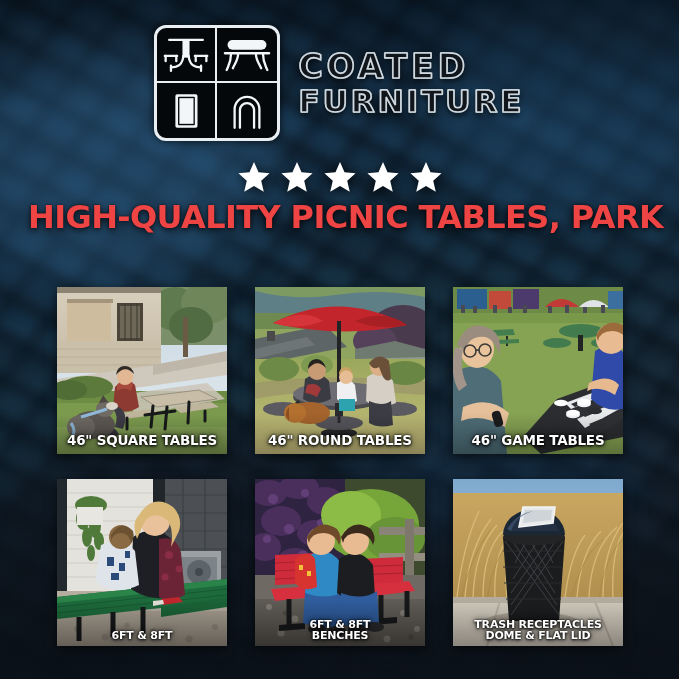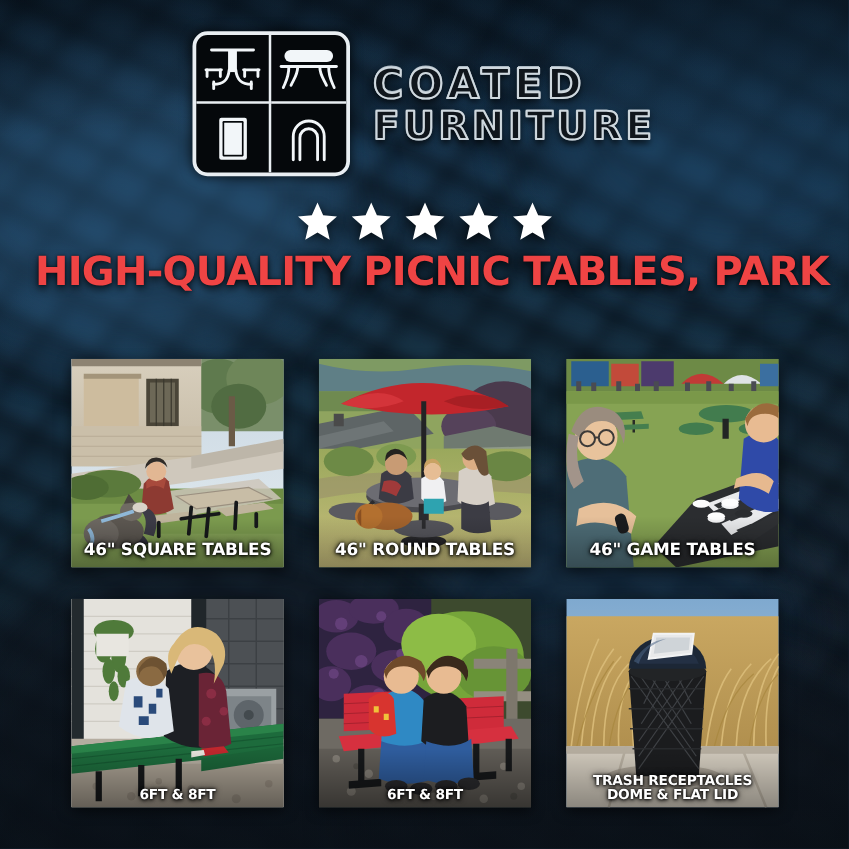--- a/index.html
+++ b/index.html
@@ -733,20 +733,21 @@
             <defs>
               <linearGradient id="b5scrim" x1="0" y1="0" x2="0" y2="1">
                 <stop offset="0" stop-color="rgba(0,0,0,0)"></stop>
                   <stop offset="1" stop-color="rgba(0,0,0,0.42)"></stop>
               </linearGradient>
             </defs>
           </svg>
         </div>
         <div class="caption two">
           <div>6FT &amp; 8FT</div>
+          <div>BENCHES</div>
         </div>
       </div>
 
       <div class="tile">
         <div class="photo">
           <svg viewBox="0 0 170 167" preserveAspectRatio="none" aria-hidden="true">
             <defs>
               <linearGradient id="t6sky" x1="0" y1="0" x2="0" y2="1">
                 <stop offset="0" stop-color="#7fa9cf"></stop>
                   <stop offset="1" stop-color="#b9cfe0"></stop>

